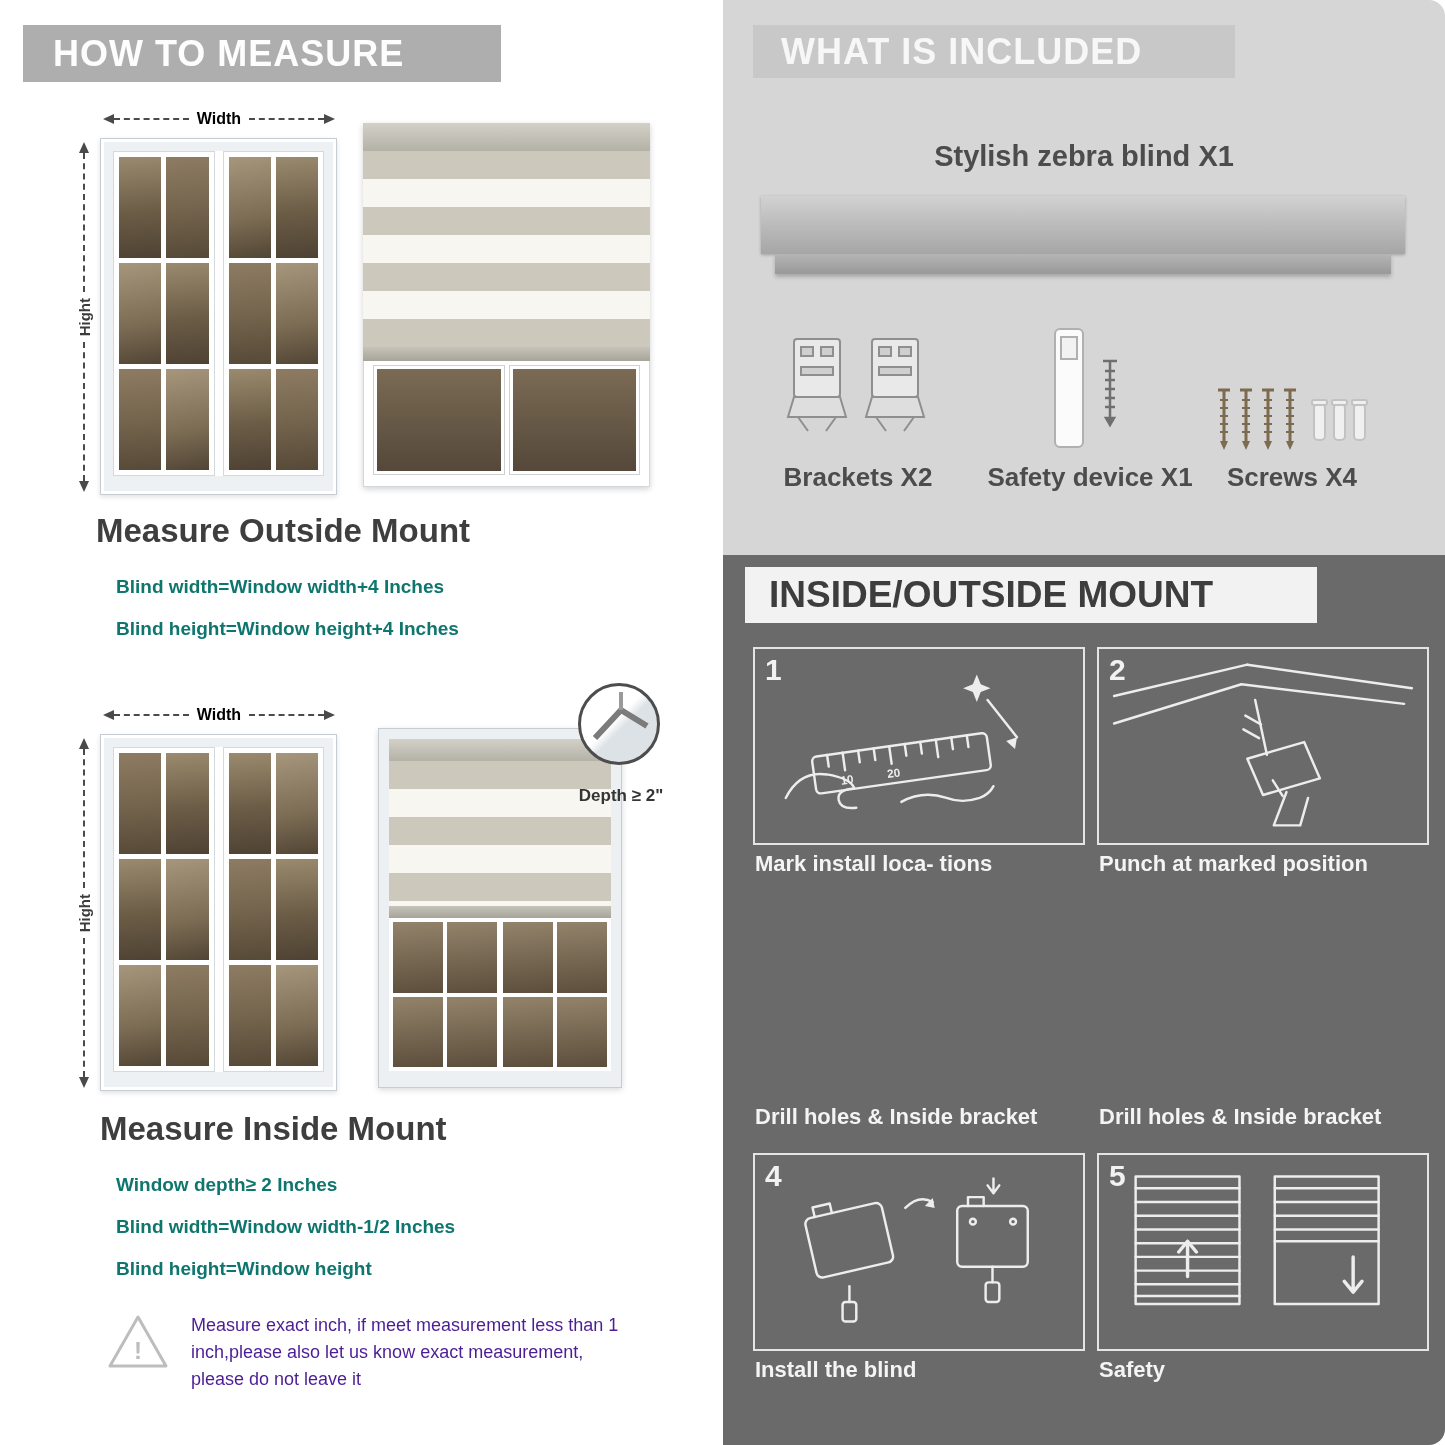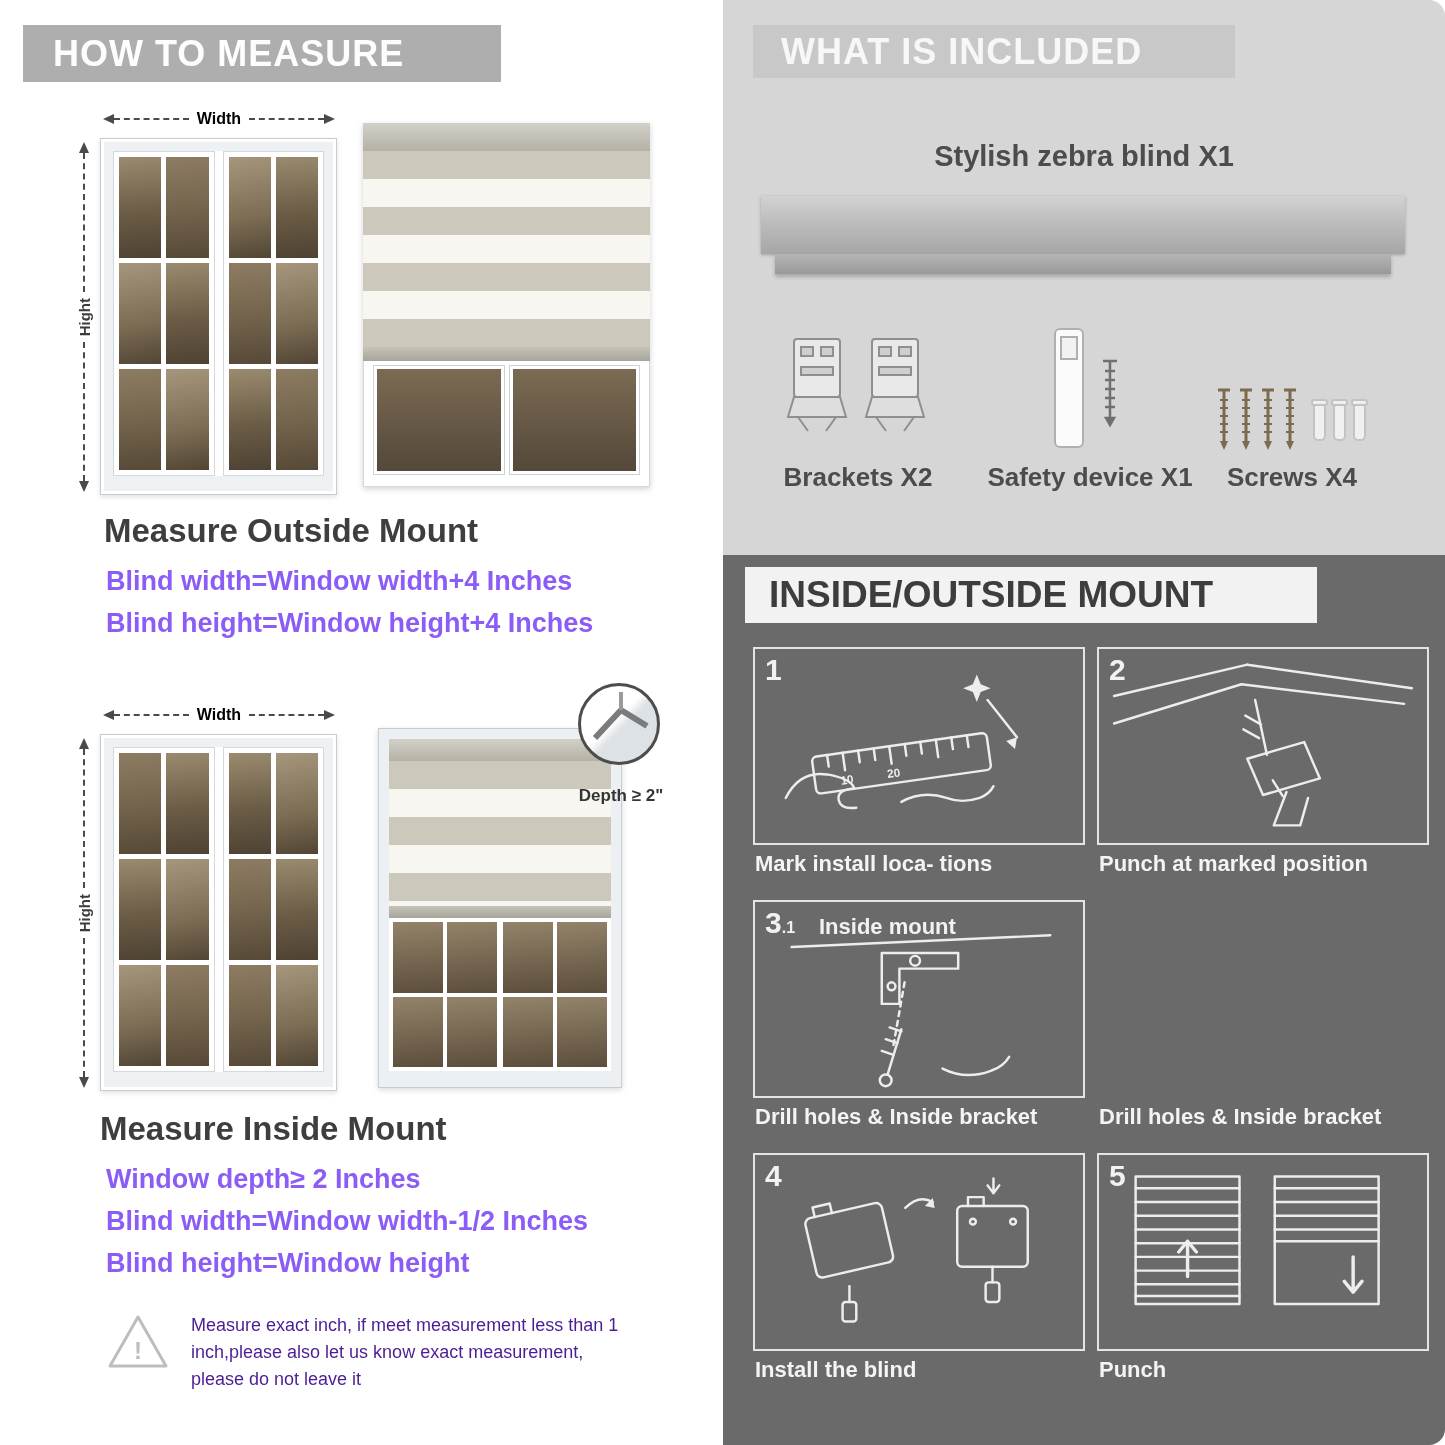--- a/index.html
+++ b/index.html
@@ -48,21 +48,21 @@
   .iu-blind .rail{height:12px;}
   .iu-glass{flex:1;display:flex;gap:6px;background:#ffffff;padding:4px;}
   .gsash{flex:1;display:grid;grid-template-columns:1fr 1fr;grid-template-rows:1fr 1fr;gap:4px;}
   .gpane{background:linear-gradient(175deg,#93836a 0%,#5c4e3c 100%);}
 
   .depth-circle{position:absolute;width:82px;height:82px;border:3px solid #4d4d4d;border-radius:50%;
     background:linear-gradient(135deg,#ffffff 45%,#dde2e6 55%);overflow:hidden;}
   .depth-label{position:absolute;font-size:17px;font-weight:700;color:#353535;text-align:center;}
 
   .m-title{position:absolute;margin:0;font-size:33px;font-weight:700;color:#3e3e3e;}
-  .formula{position:absolute;margin:6px;font-size:27px;font-weight:700;color:#8b5cf6;white-space:nowrap;}
+  .formula{position:absolute;margin:16px;font-size:19px;font-weight:700;color:#0f766e;white-space:nowrap;}
 
   .note{position:absolute;display:flex;align-items:flex-start;gap:20px;}
   .note-text{margin:0;width:445px;font-size:18px;line-height:27px;color:#4c1d95;}
 
   
   .panel-light{position:absolute;left:723px;top:0;width:722px;height:688px;background:#d6d6d6;}
   .banner-light{position:absolute;left:30px;top:25px;width:482px;height:53px;background:#c8c8c8;
     color:#f7f7f7;font-size:36px;font-weight:700;line-height:53px;padding-left:28px;letter-spacing:1px;}
   .blind-name{position:absolute;left:0;right:0;top:140px;text-align:center;color:#4c4c4c;font-size:29px;font-weight:700;}
   .headrail{position:absolute;left:38px;top:196px;width:644px;}
@@ -130,21 +130,21 @@
   <div class="blind-out" style="left:363px;top:123px;width:287px;height:364px;">
     <div class="cassette"></div>
     <div class="zebra" style="height:196px;"></div>
     <div class="rail"></div>
     <div class="under-window">
       <i class="uw-sash"></i>
       <i class="uw-sash"></i>
     </div>
   </div>
 
-  <h2 class="m-title" style="left:104px;top:512px;text-align:right;">Measure Outside Mount</h2>
+  <h2 class="m-title" style="left:96px;top:512px;text-align:right;">Measure Outside Mount</h2>
   <p class="formula" style="left:100px;top:560px;">Blind width=Window width+4 Inches</p>
   <p class="formula" style="left:100px;top:602px;text-align:right;">Blind height=Window height+4 Inches</p>
 
   <div class="h-arrow" style="left:103px;top:706px;width:232px;">
     <span class="ah l"></span>
     <span class="dash"></span>
     <span class="arrow-label">Width</span>
     <span class="dash"></span>
     <span class="ah r"></span>
   </div>
@@ -326,37 +326,20 @@
           <path d="M170,108 L158,52"></path>
           <path d="M148,68 l16,9 M146,82 l16,9"></path>
           <path d="M150,112 l58,-17 16,37 -58,17 z"></path>
           <path d="M190,146 l-13,34 h27 l8,-28"></path>
           <path d="M176,134 l10,16"></path>
         </g>
       </svg>
     </div>
     <p class="step-caption" style="left:376px;top:296px;">Punch at  marked position</p>
 
-    <div class="step" style="left:30px;top:345px;">
-      <span class="step-num"><b>3</b><i class="sub">.1</i></span>
-      <span class="step-label">Inside mount</span>
-      <svg class="art" viewBox="0 0 332 198">
-        <g class="lineart">
-          <path d="M36,46 L300,34"></path>
-          <path d="M128,52 h78 v16 h-60 v36 h-18 z"></path>
-          <circle cx="162" cy="60" r="5"></circle>
-          <circle cx="138" cy="86" r="4"></circle>
-          <path d="M140,146 L152,78" stroke-dasharray="5 5"></path>
-          <path d="M134,176 L148,130"></path>
-          <path d="M128,152 l12,4 M132,140 l12,4 M136,128 l12,4"></path>
-          <circle cx="132" cy="182" r="6"></circle>
-          <path d="M190,170 q24,12 50,2 q12,-4 18,-14"></path>
-        </g>
-      </svg>
-    </div>
     <p class="step-caption" style="left:32px;top:549px;">Drill holes &amp;  Inside bracket</p>
 
     <p class="step-caption" style="left:376px;top:549px;">Drill holes &amp;  Inside bracket</p>
 
     <div class="step" style="left:30px;top:598px;">
       <span class="step-num"><b>4</b><i class="sub"></i></span>
       <svg class="art" viewBox="0 0 332 198">
         <g class="lineart">
           <g transform="rotate(-13 95 88)">
             <rect x="55" y="56" width="80" height="62" rx="6"></rect>
@@ -384,16 +367,16 @@
         <g class="lineart">
           <rect x="36" y="22" width="106" height="130"></rect>
           <path d="M36,34 h106 M36,48 h106 M36,62 h106 M36,76 h106 M36,90 h106 M36,104 h106 M36,118 h106 M36,132 h106 M36,144 h106"></path>
           <path d="M89,124 V88 m-9,11 l9,-11 9,11" stroke-width="3.5"></path>
           <rect x="178" y="22" width="106" height="130"></rect>
           <path d="M178,34 h106 M178,48 h106 M178,62 h106 M178,76 h106 M178,88 h106"></path>
           <path d="M258,104 v36 m-9,-11 l9,11 9,-11" stroke-width="3.5"></path>
         </g>
       </svg>
     </div>
-    <p class="step-caption" style="left:376px;top:802px;">Punch</p>
+    <p class="step-caption" style="left:376px;top:802px;">Safety</p>
   </section>
 
 </div>
 
 </body></html>

